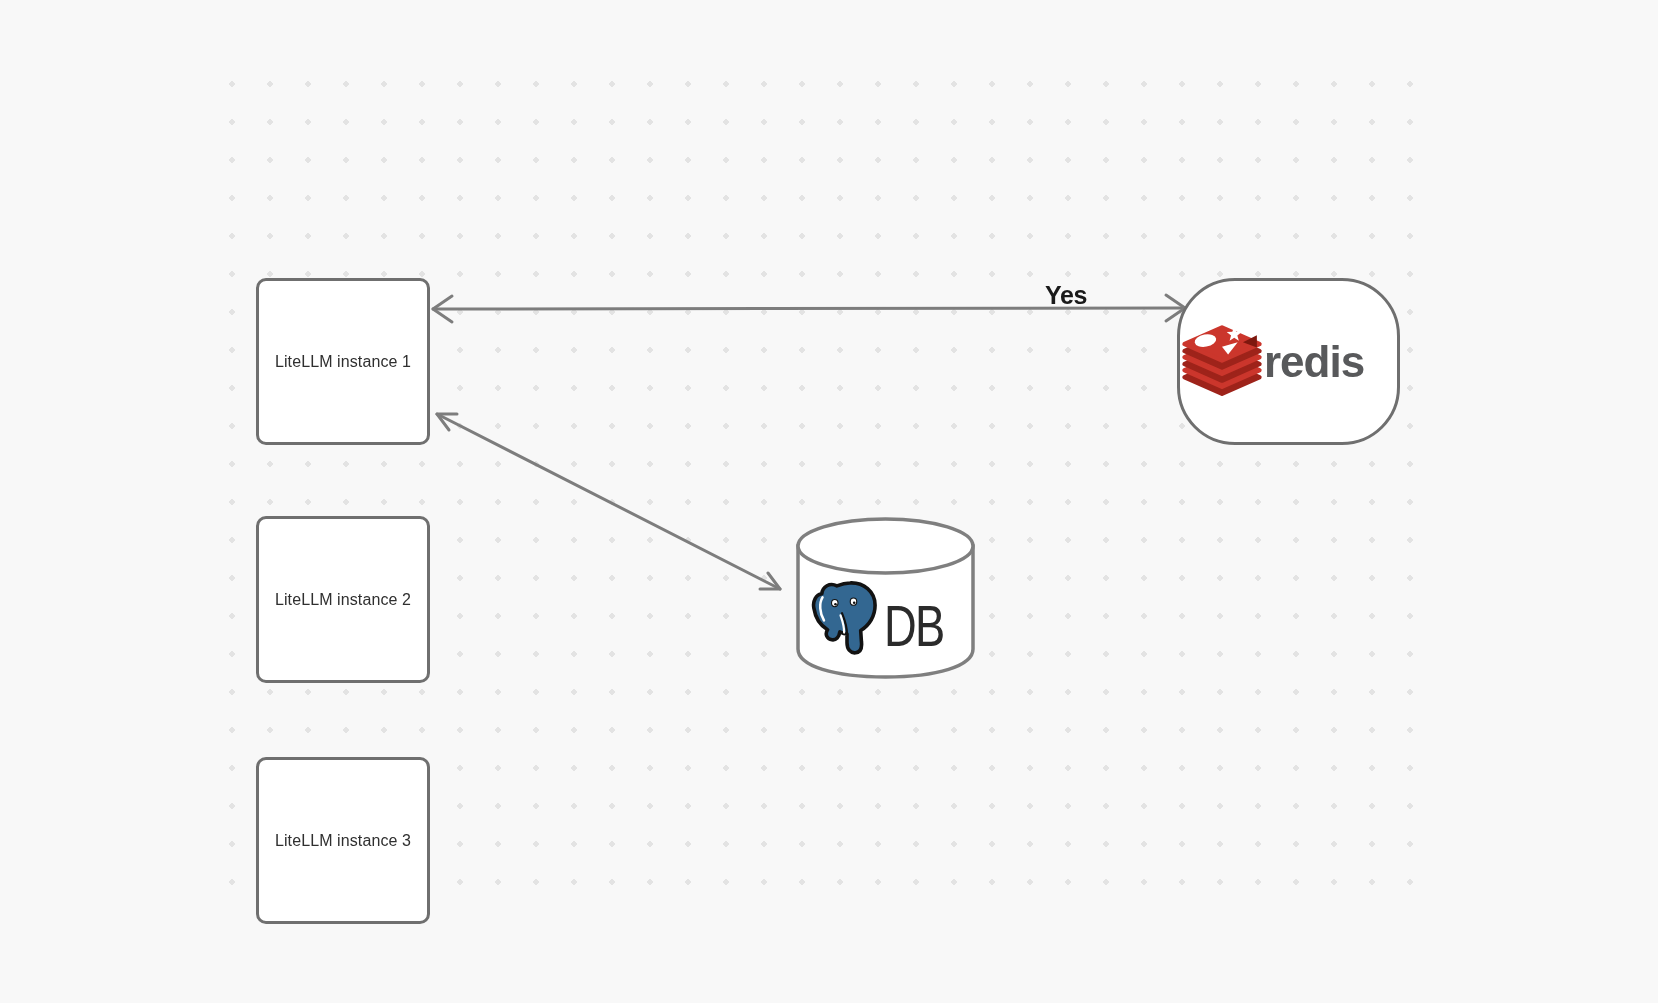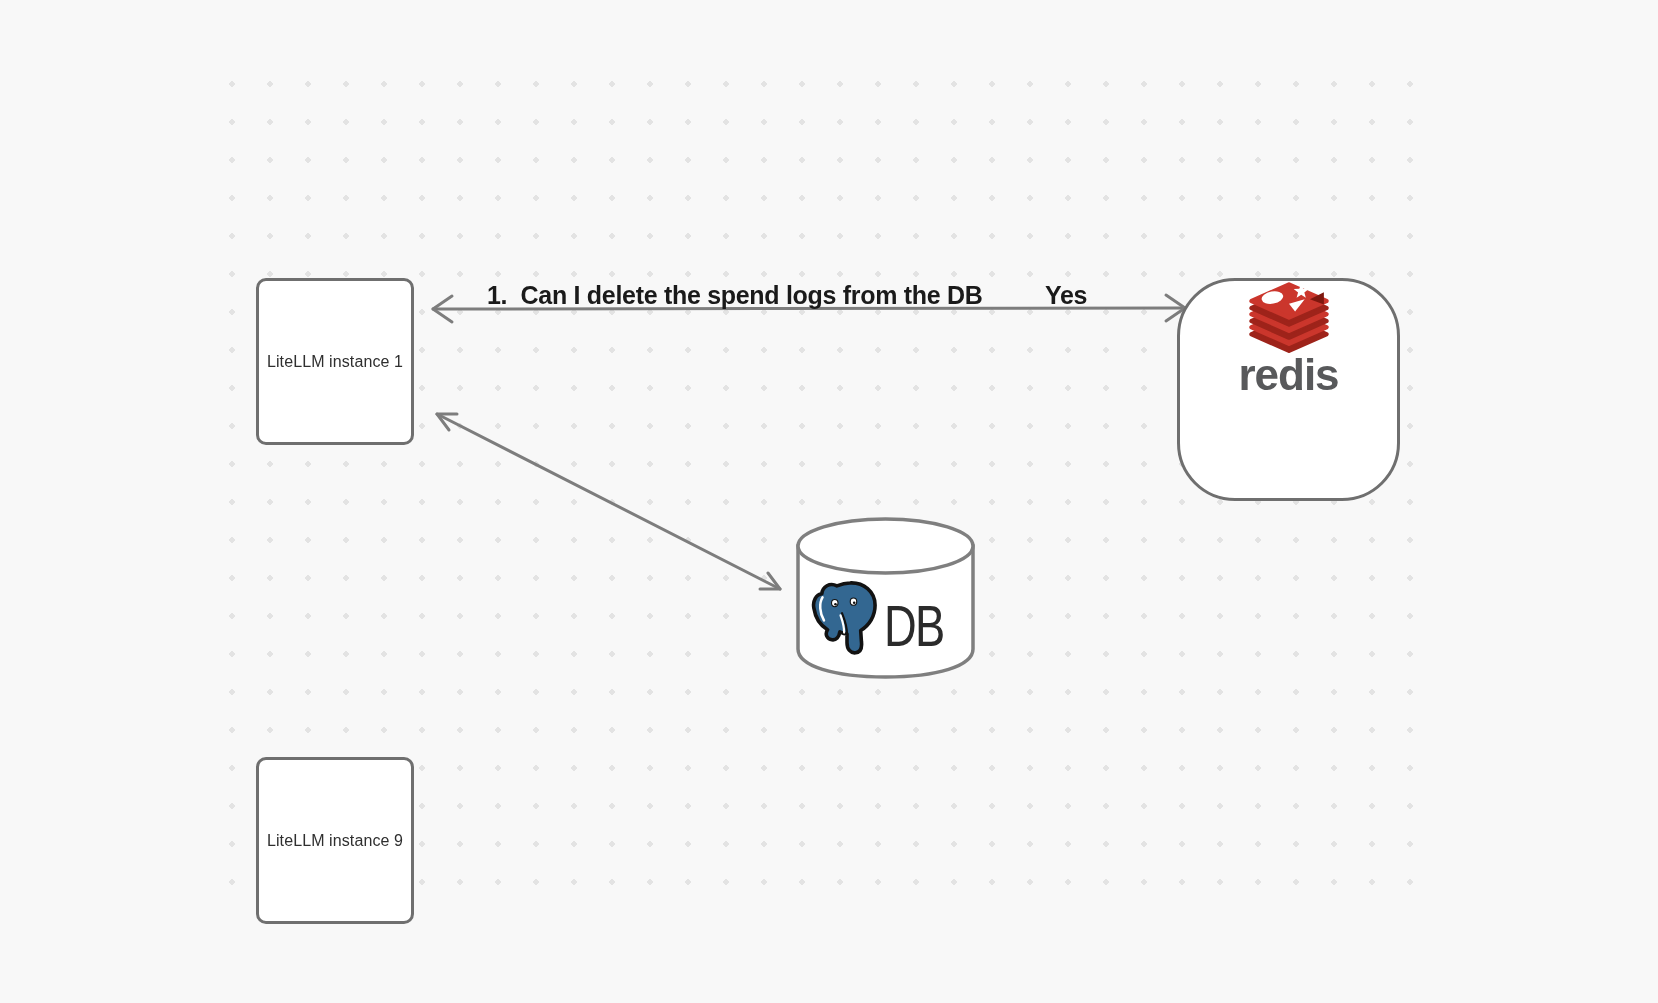--- a/index.html
+++ b/index.html
@@ -10,33 +10,33 @@
     overflow:hidden;
     position:relative;
   }
   .canvas{position:absolute;left:0;top:0;width:1658px;height:1003px;}
   .dot-grid{
     position:absolute;left:213px;top:65px;width:1216px;height:836px;
     background-image:radial-gradient(#e3e3e3 2.6px, transparent 2.8px);
     background-size:38px 38px;
   }
   .node-box{
-    position:absolute;left:256px;width:158px;height:167px;
+    position:absolute;left:256px;width:174px;height:167px;
     background:#ffffff;border:3px solid #6f6f6f;border-radius:10px;
     display:flex;align-items:center;justify-content:center;
     box-sizing:border-box;
   }
   .node-box .node-label{
     font-size:16px;color:#2f2f2f;letter-spacing:0.1px;
   }
   .redis-node{
-    position:absolute;left:1177px;top:278px;width:223px;height:223px;
+    position:absolute;left:1177px;top:278px;width:223px;height:167px;
     background:#ffffff;border:3px solid #6f6f6f;border-radius:58px;
     box-sizing:border-box;
-    display:flex;flex-direction:column;align-items:center;justify-content:flex-start;
+    display:flex;flex-direction:row;align-items:center;justify-content:flex-start;
   }
   .redis-wordmark{
     font-size:44px;font-weight:bold;color:#58595b;line-height:0.86;
     letter-spacing:-1px;margin-top:0px;
   }
   .edge-label{
     position:absolute;font-weight:bold;font-size:25px;line-height:25px;
     color:#1a1a1a;white-space:pre;letter-spacing:-0.3px;
   }
   .svg-layer{position:absolute;left:0;top:0;}
@@ -70,22 +70,25 @@
 
     <g>
       <path d="M798,546 L798,649 C798,666 834,677 885.5,677 C937,677 973,666 973,649 L973,546 Z" fill="#ffffff" stroke="#7f7f7f" stroke-width="3.5"></path>
       <ellipse cx="885.5" cy="546" rx="87.5" ry="27" fill="#ffffff" stroke="#7f7f7f" stroke-width="3.5"></ellipse>
     </g>
   </svg>
 
   <div class="node-box" style="top:278px">
     <span class="node-label">LiteLLM instance 1</span>
   </div>
+  <div class="node-box" style="top:516px">
+    <span class="node-label">LiteLLM instance 2</span>
+  </div>
   <div class="node-box" style="top:757px">
-    <span class="node-label">LiteLLM instance 9</span>
+    <span class="node-label">LiteLLM instance 3</span>
   </div>
 
   <div class="redis-node">
     <svg width="84" height="75" viewBox="0 0 96 86">
       <g stroke-linejoin="round">
 
         <path d="M48,4 L91,23 L48,42 L5,23 Z" transform="translate(0,38)" fill="#9e231a" stroke="#9e231a" stroke-width="5"></path>
         <path d="M48,4 L91,23 L48,42 L5,23 Z" transform="translate(0,30)" fill="#cb362c" stroke="#cb362c" stroke-width="5"></path>
 
         <path d="M48,4 L91,23 L48,42 L5,23 Z" transform="translate(0,23)" fill="#9e231a" stroke="#9e231a" stroke-width="5"></path>
@@ -114,16 +117,15 @@
       <path d="M46,73 C46,62 43,55 41,49" fill="none" stroke="#ffffff" stroke-width="3" stroke-linecap="round"></path>
       <ellipse cx="33" cy="32" rx="4.5" ry="5" fill="#ffffff" stroke="#121212" stroke-width="1.5"></ellipse>
       <circle cx="34" cy="33.5" r="1.8" fill="#121212"></circle>
       <ellipse cx="59" cy="30" rx="4.5" ry="5" fill="#ffffff" stroke="#121212" stroke-width="1.5"></ellipse>
       <circle cx="60" cy="31.5" r="1.8" fill="#121212"></circle>
     </svg>
   </div>
 
   <div class="db-text">DB</div>
 
-  <div class="edge-label" style="left:487px;top:283px">1.  Can I delete the spend logs from the DB</div>
   <div class="edge-label" style="left:1045px;top:283px">Yes</div>
 
 </div>
 
 </body></html>

